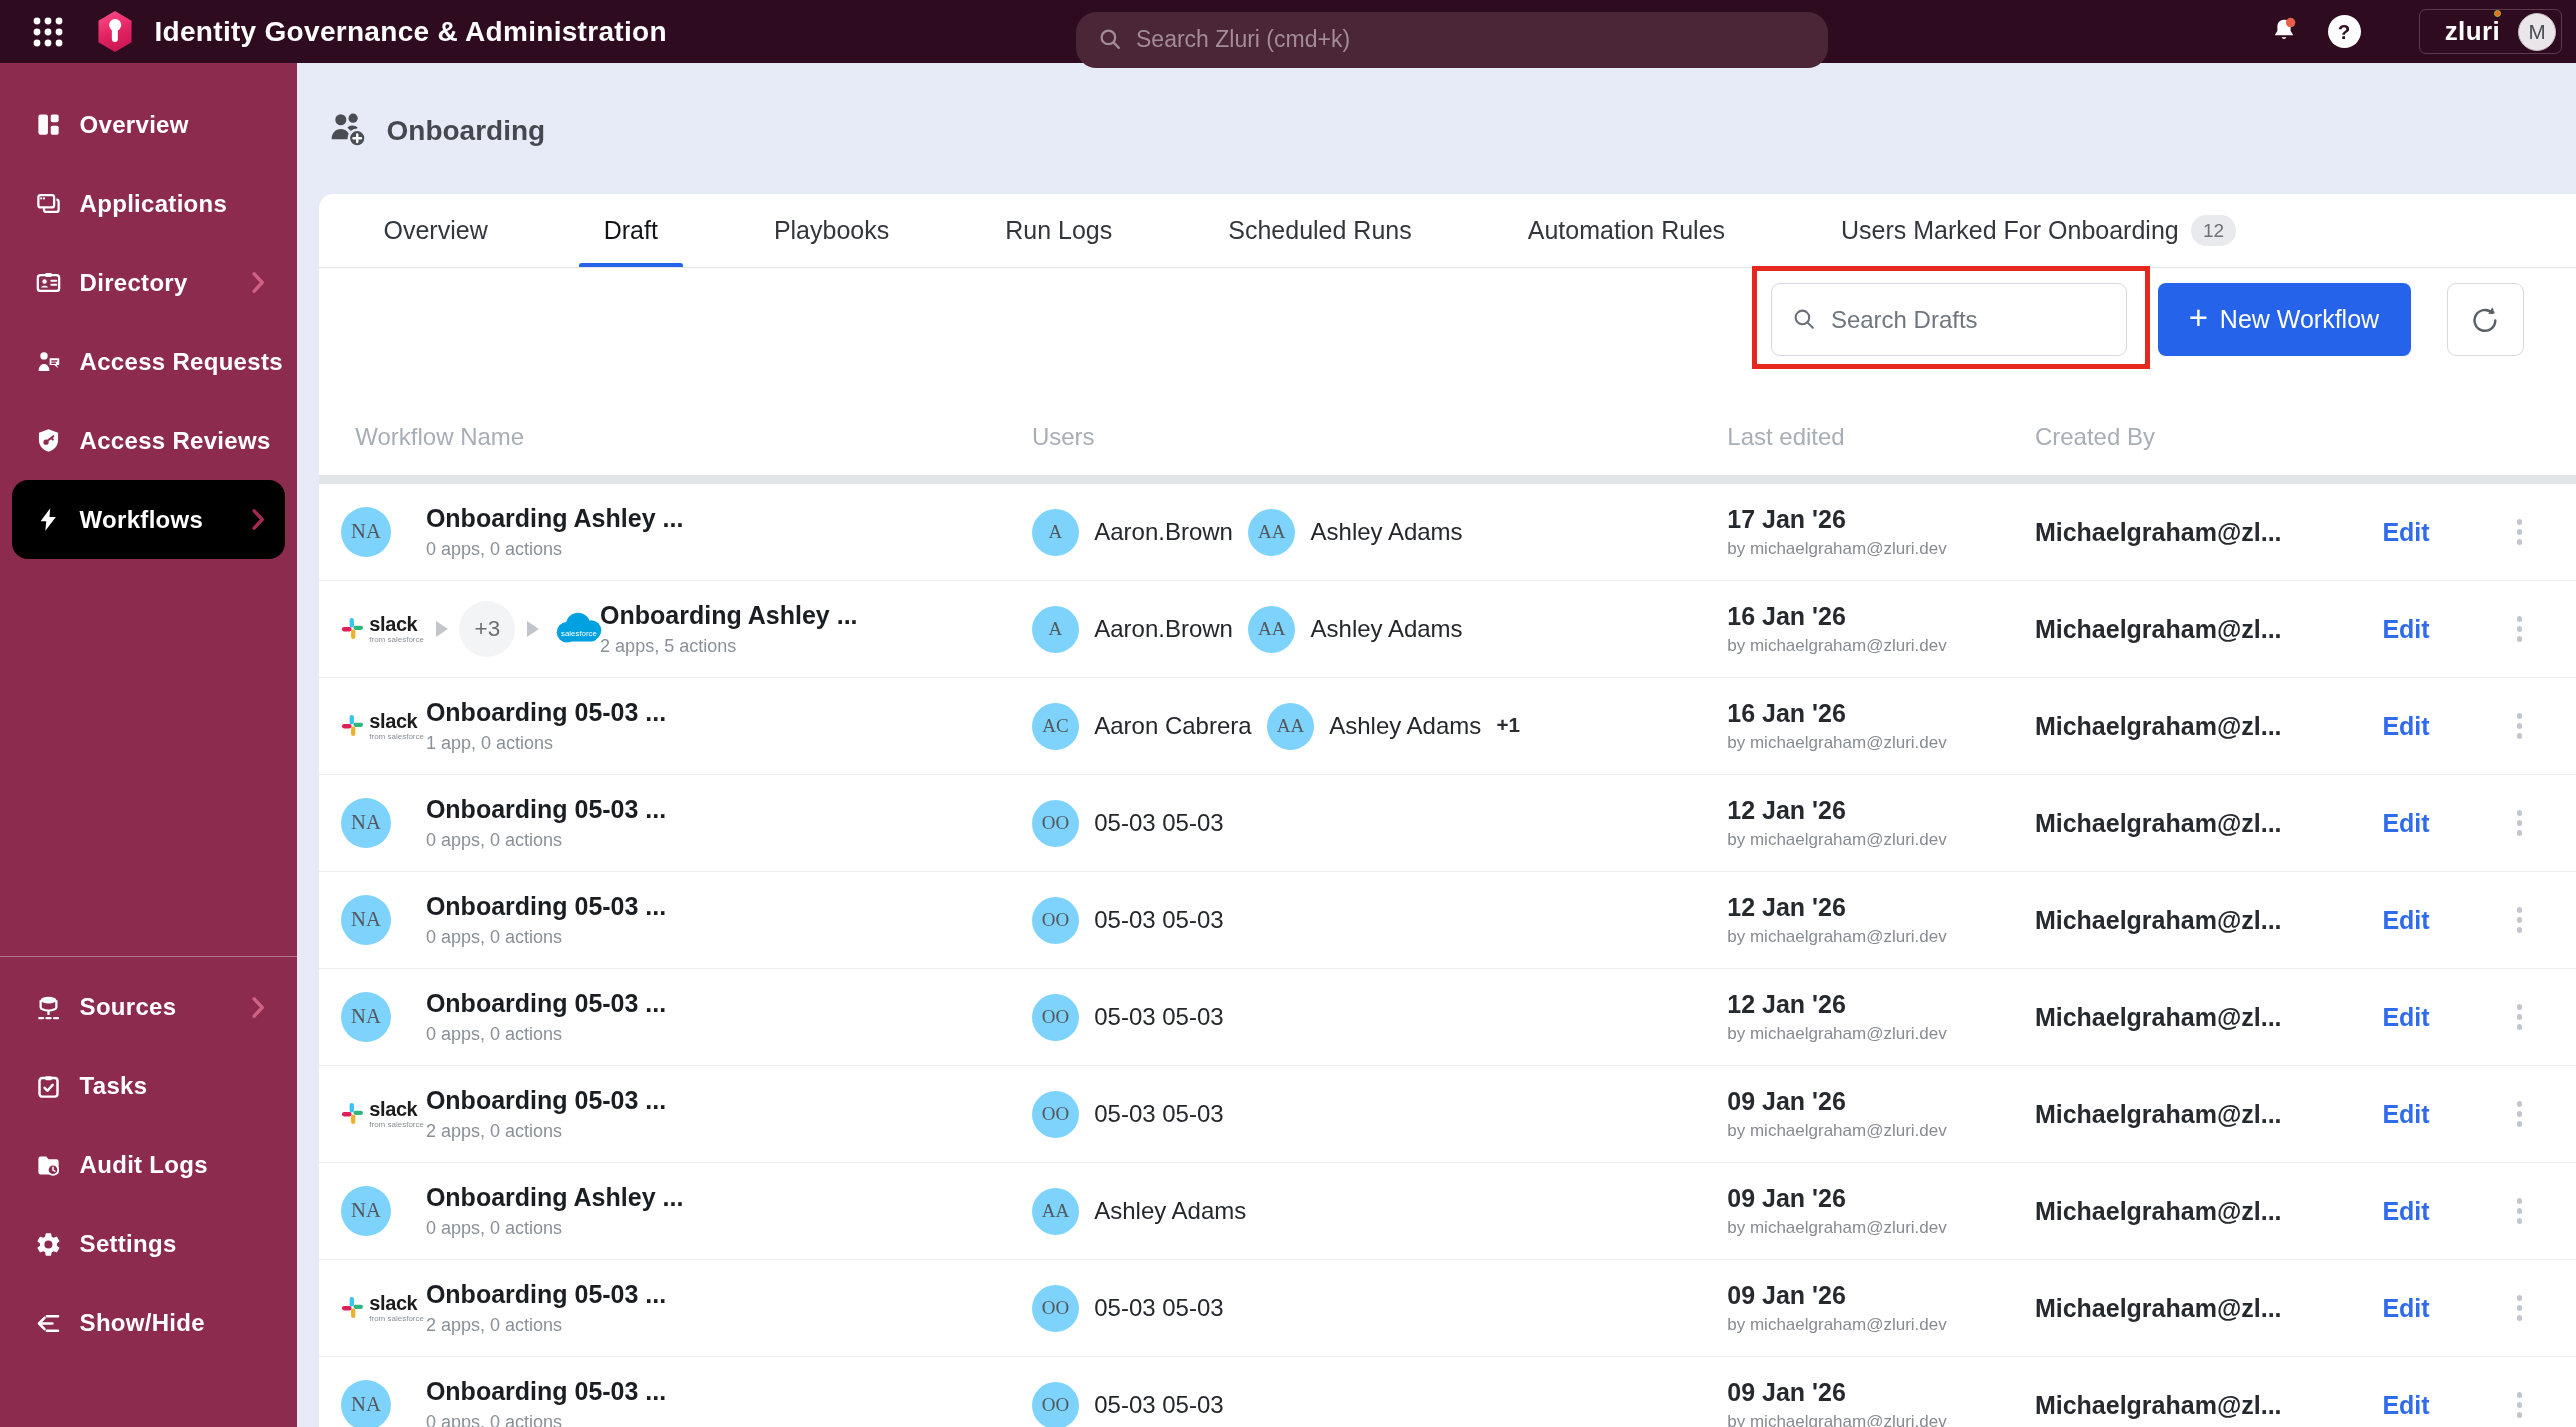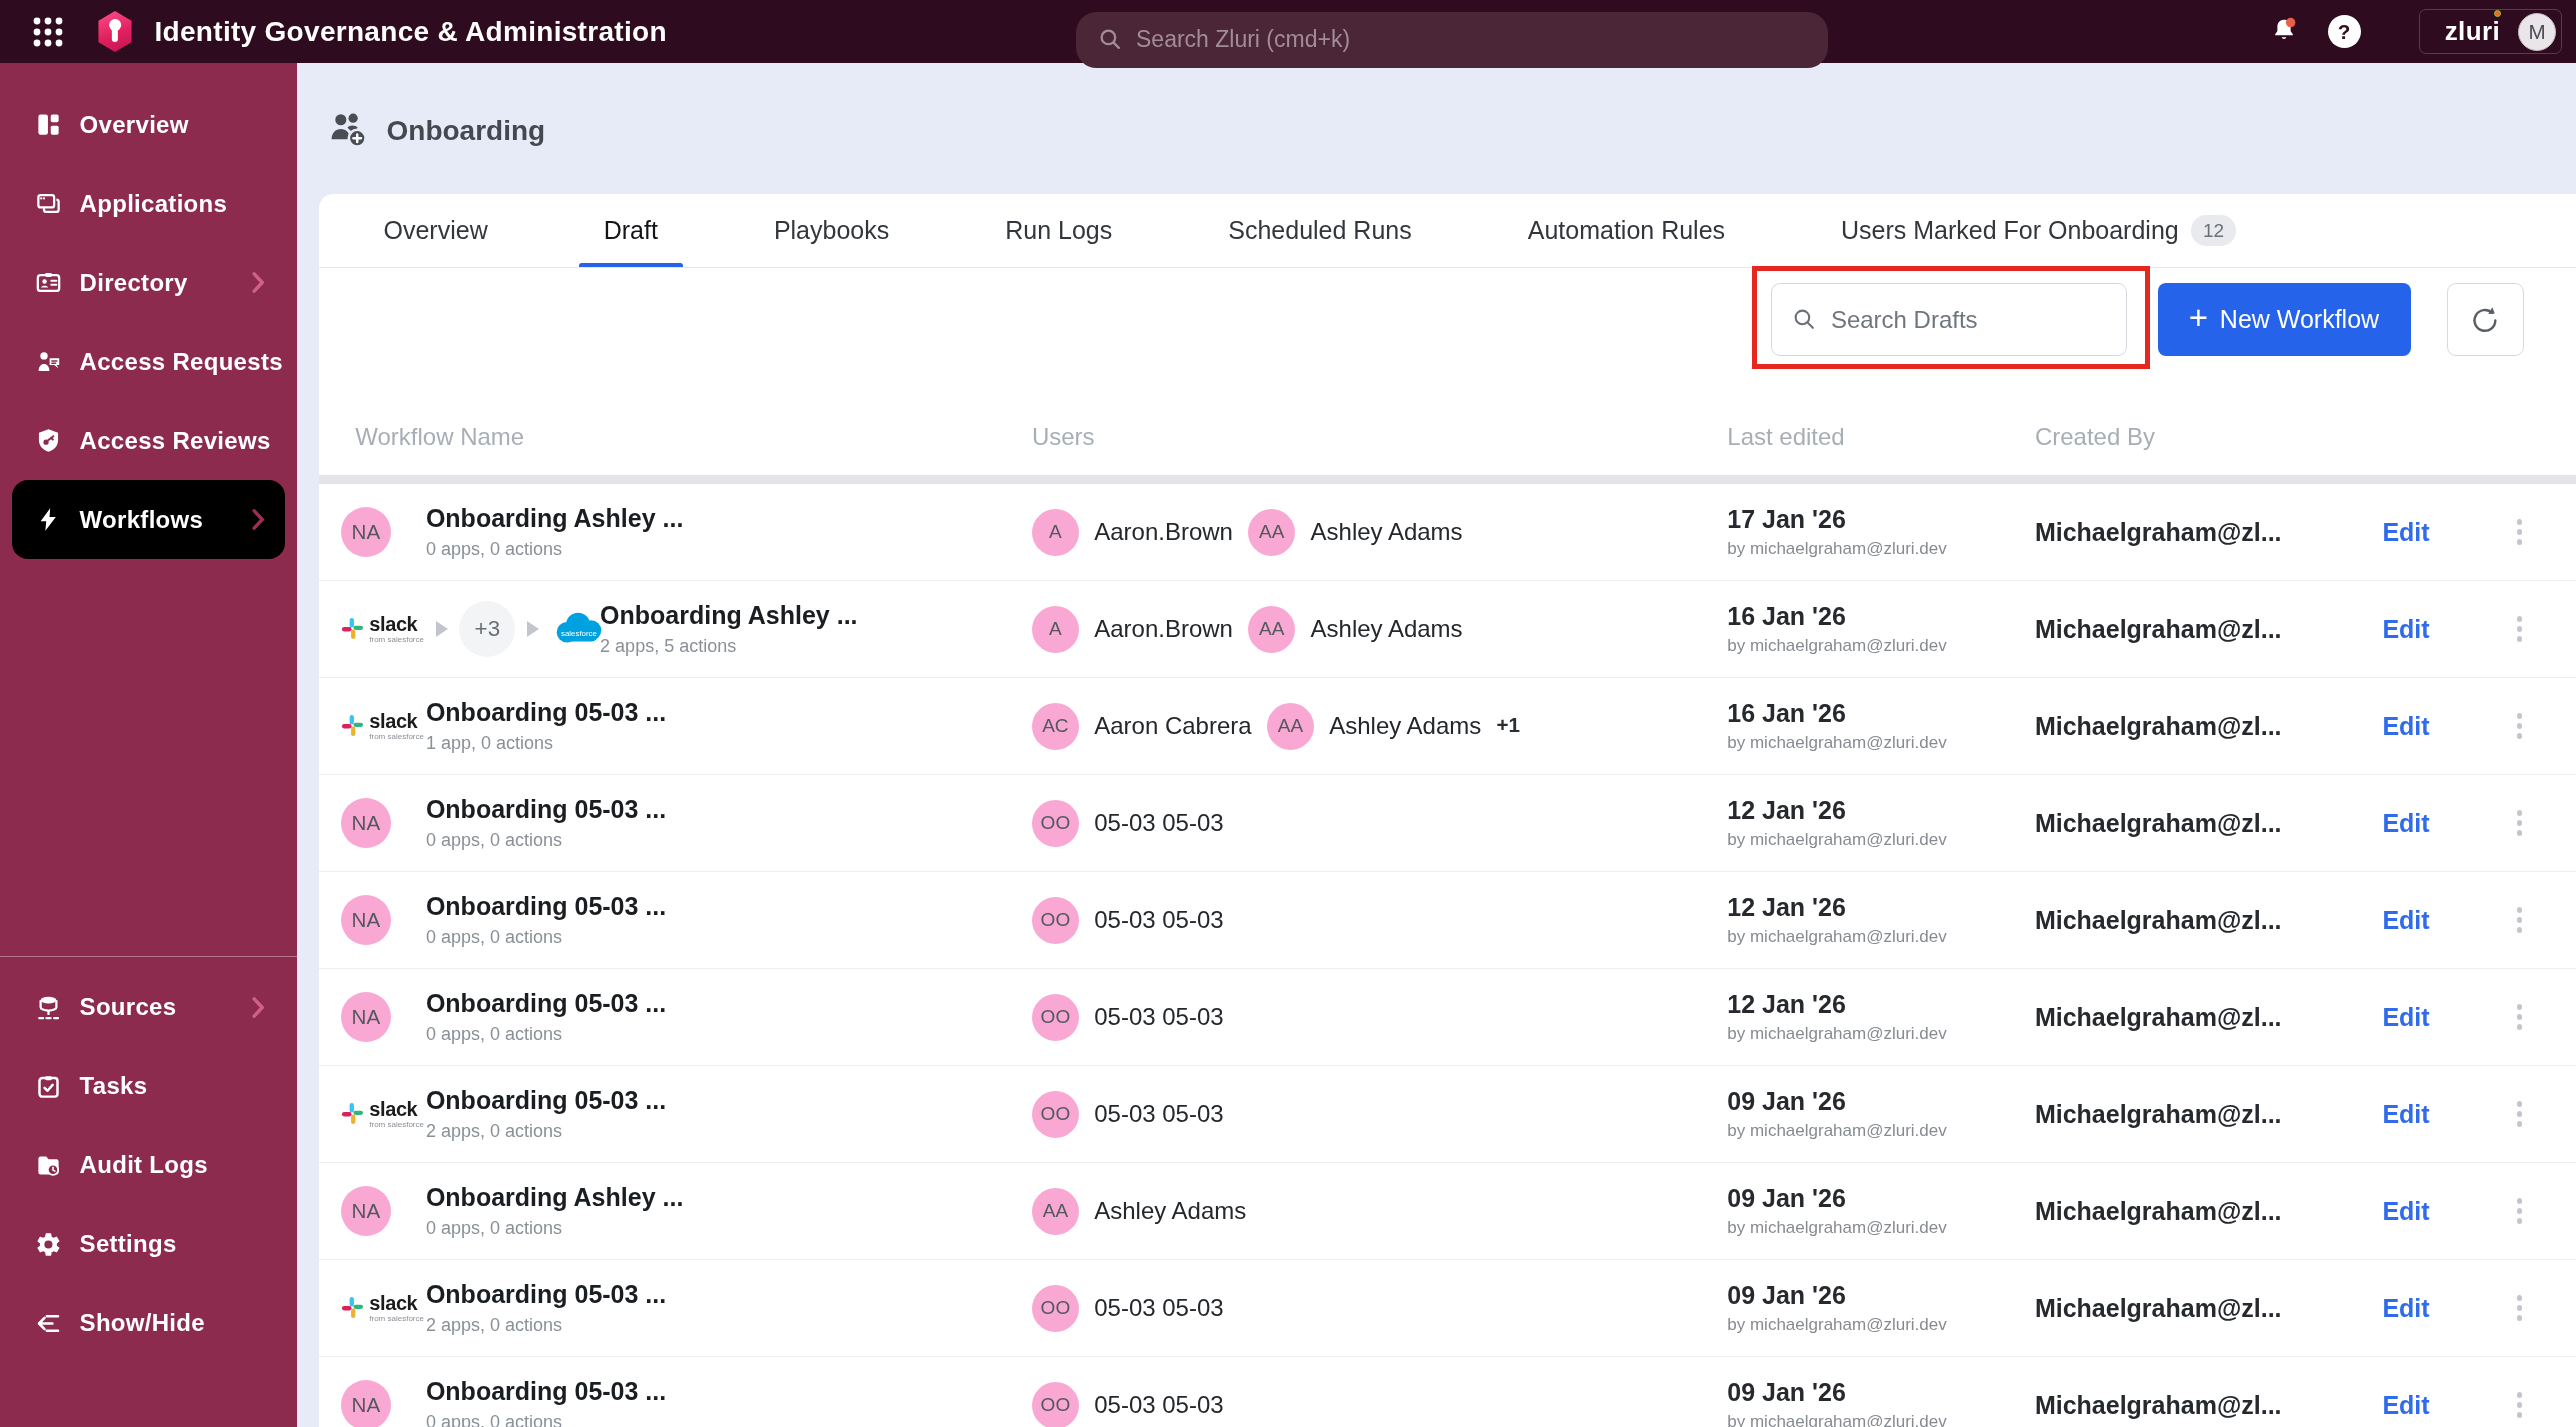--- a/index.html
+++ b/index.html
@@ -61,21 +61,21 @@
   
   .thead, .row { display:grid; grid-template-columns:691px 673px 330px 334px 126px 49px; padding-left:22.4px; align-items:center; }
   .thead { height:76px; color:#A8AEB6; font-size:24px; }
   .thead .h-name { padding-left:14.4px; }
   .thead .h-date { padding-left:22.4px; }
   .band { height:9px; background:#E2E4E8; }
   .row { height:97px; border-bottom:1.8px solid #EDEEF1; background:#fff; }
   .c-name { display:flex; align-items:center; min-width:0; }
   .lead { display:flex; align-items:center; flex:0 0 85px; }
   .lead.chain { flex:0 0 256px; gap:11.7px; }
-  .avatar { border-radius:50%; background:#f9a8d4; color:#54585E; display:flex; align-items:center; justify-content:center; flex:none; }
+  .avatar { border-radius:50%; background:#7dd3fc; color:#54585E; display:flex; align-items:center; justify-content:center; flex:none;font-family:Liberation Serif, serif; }
   .avatar.lg { width:50px; height:50px; font-size:20.6px; }
   .avatar.sm { width:47px; height:47px; font-size:19px; }
   .wf-name { font-size:25px; font-weight:bold; color:#1A1D21; white-space:nowrap; }
   .wf-meta { font-size:18px; color:#8A9098; margin-top:6.3px; }
   .tri { width:0; height:0; border-left:12.6px solid #C2C6CC; border-top:8px solid transparent; border-bottom:8px solid transparent; flex:none; }
   .plus3 { width:56px; height:56px; border-radius:50%; background:#F3F4F6; color:#6A6F76; font-size:22.4px; display:flex; align-items:center; justify-content:center; flex:none; }
   .slack-logo { display:flex; align-items:center; gap:5.4px; flex:none; }
   .slack-txt { display:flex; flex-direction:column; line-height:1; }
   .slack-word { font-size:20px; font-weight:800; color:#1D1C1D; letter-spacing:-0.4px; }
   .slack-sub { font-size:8px; color:#8A8F95; margin-top:2.7px; }

